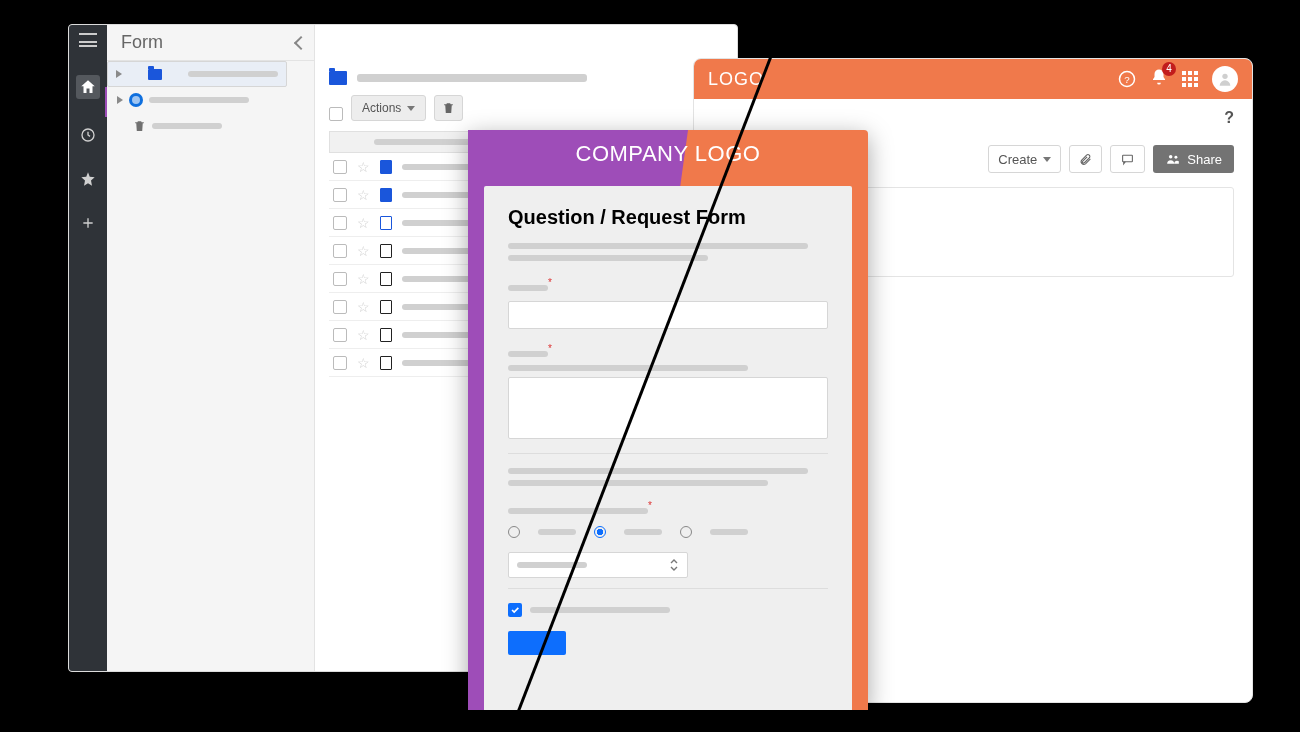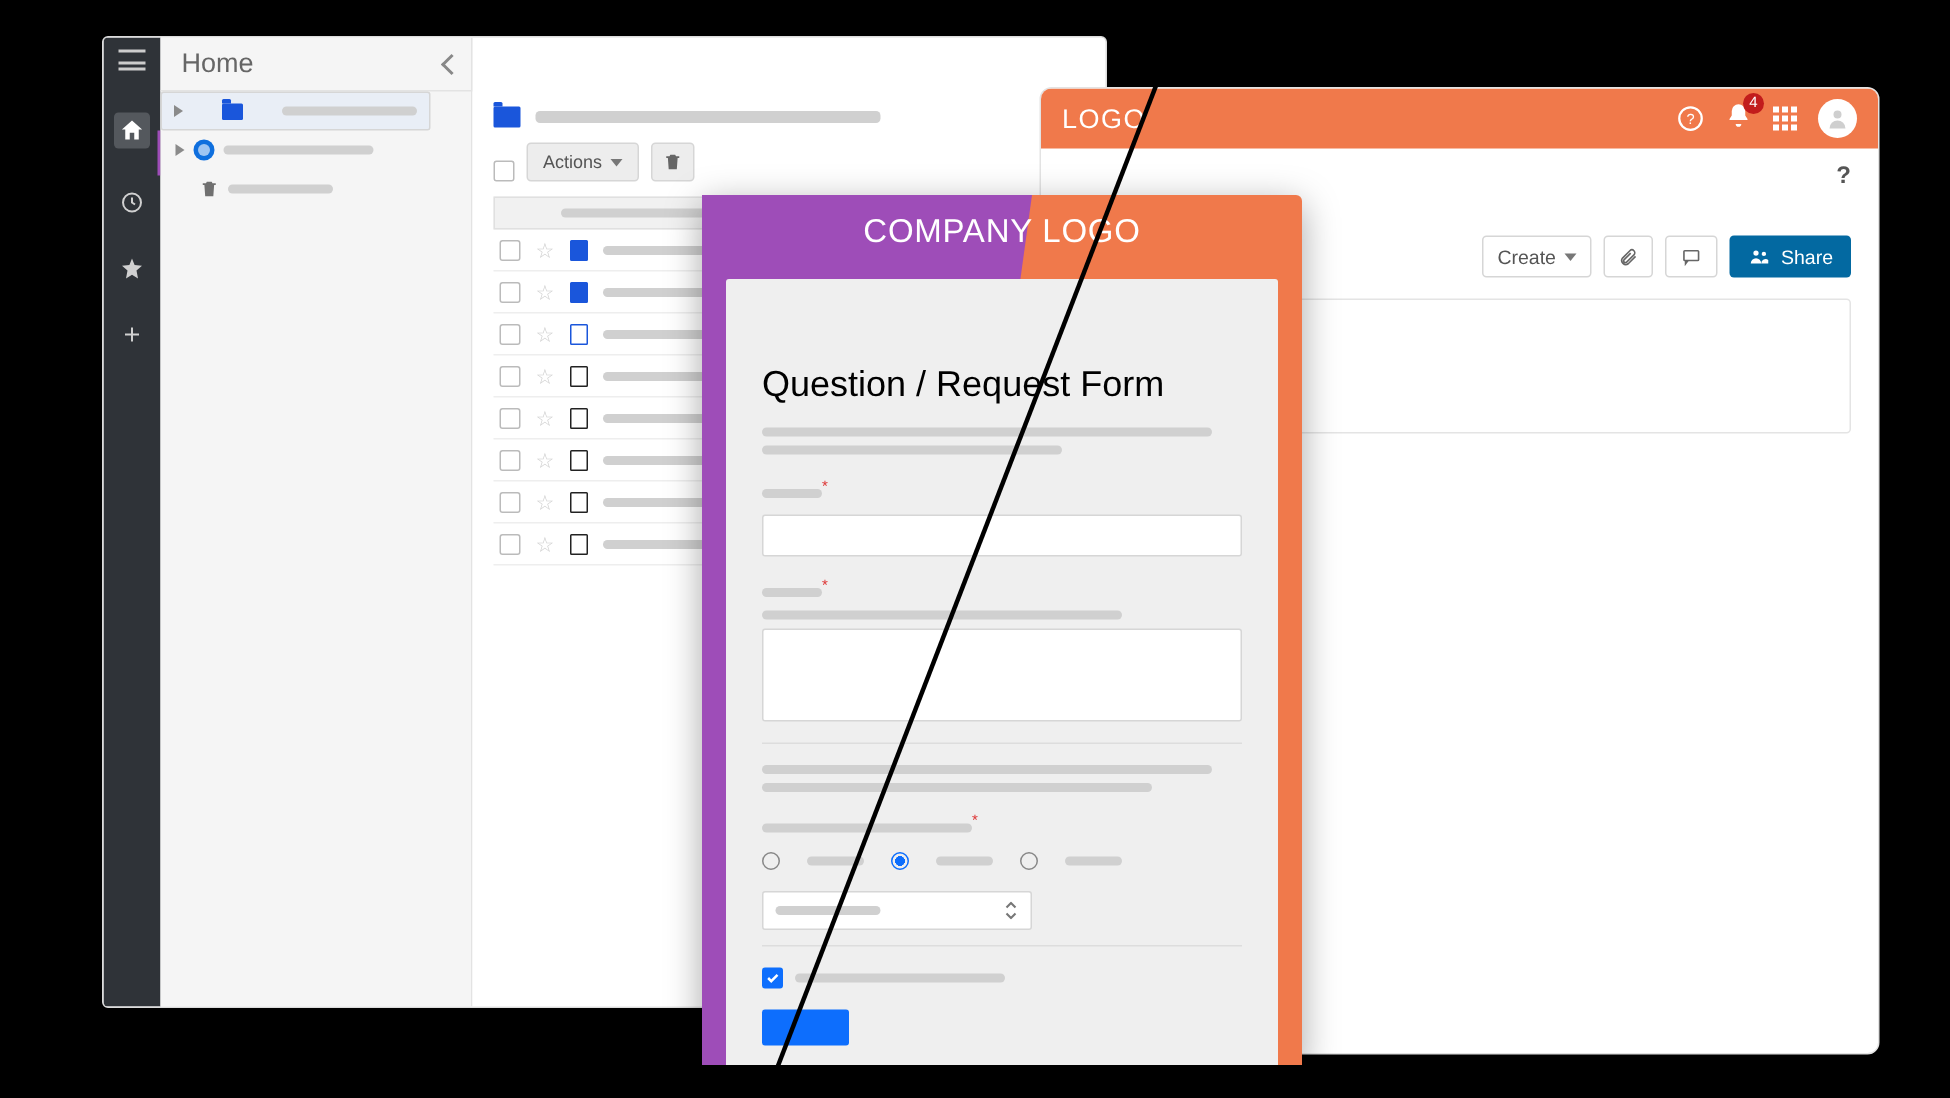--- a/index.html
+++ b/index.html
@@ -51,33 +51,33 @@
   .right-top .brand2{font-size:18px;letter-spacing:1px;}
   .right-top .ricons{margin-left:auto;display:flex;align-items:center;gap:14px;}
   .bell{position:relative;}
   .badge{position:absolute;top:-6px;right:-8px;background:#c21c1c;color:#fff;border-radius:8px;font-size:10px;padding:0 4px;line-height:14px;min-width:14px;text-align:center;}
   .grid-ico{width:16px;height:16px;display:grid;grid-template-columns:repeat(3,4px);grid-template-rows:repeat(3,4px);gap:2px;}
   .grid-ico i{background:#fff;}
   .avatar{width:26px;height:26px;border-radius:50%;background:#fff;display:flex;align-items:center;justify-content:center;}
   .avatar svg{width:16px;height:16px;color:#cfcfcf;}
   .right-body{padding:16px 18px;position:relative;height:calc(100% - 40px);}
   .qmark{position:absolute;right:18px;top:10px;color:#555;font-weight:bold;}
-  .rb-row{display:flex;align-items:center;gap:8px;margin:34px 0 14px 0;justify-content:flex-end;}
+  .rb-row{display:flex;align-items:center;gap:8px;margin:22px 0 14px 0;justify-content:flex-end;}
   .btn-w{height:28px;border:1px solid #d6d6d6;border-radius:3px;background:#fff;display:inline-flex;align-items:center;justify-content:center;padding:0 9px;font-size:13px;color:#555;gap:6px;}
-  .btn-b{height:28px;border-radius:3px;background:#0369a1;color:#fff;display:inline-flex;align-items:center;padding:0 12px;font-size:13px;gap:6px;}
+  .btn-b{height:28px;border-radius:3px;background:#737373;color:#fff;display:inline-flex;align-items:center;padding:0 12px;font-size:13px;gap:6px;}
   .card{border:1px solid #e4e4e4;border-radius:3px;padding:10px 12px;}
   .user-ico{width:14px;height:14px;}
   .user-ico path{fill:#0d6efd;}
 
   
   .modal-outer{position:absolute;left:468px;top:130px;width:400px;height:580px;background:#f0794b;border-radius:4px 4px 0 0;box-shadow:0 6px 24px rgba(0,0,0,.35);z-index:5;}
   .modal-outer .half{position:absolute;inset:0;background:#9e4db8;clip-path:polygon(0 0,55% 0,35% 100%,0 100%);}
   .modal-title{position:relative;height:48px;display:flex;align-items:center;justify-content:center;color:#fff;font-size:22px;letter-spacing:.5px;}
   .modal-card{position:absolute;left:16px;right:16px;top:56px;bottom:0;background:#efefef;border-radius:2px 2px 0 0;padding:20px 24px;overflow:hidden;}
-  .modal-card h2{font-size:24px;font-weight:400;margin-bottom:14px;margin-top:37px;}
+  .modal-card h2{font-size:20px;font-weight:700;margin-bottom:14px;}
   .req{color:#d33; font-size:10px; vertical-align:top;}
   .f-input{height:28px;background:#fff;border:1px solid #d6d6d6;border-radius:2px;width:100%;margin:6px 0 14px 0;}
   .f-text{height:62px;}
   .sep{height:1px;background:#ddd;margin:10px 0 14px 0;}
   .radios{display:flex;gap:18px;align-items:center;margin:8px 0 14px 0;}
   .radio{width:12px;height:12px;border:1.5px solid #888;border-radius:50%;display:inline-block;}
   .radio.on{border-color:#0d6efd;background:radial-gradient(circle,#0d6efd 0 45%,transparent 48%);}
   .sel{height:26px;width:180px;background:#fff;border:1px solid #d6d6d6;border-radius:2px;display:flex;align-items:center;justify-content:space-between;padding:0 8px;}
   .chk{width:14px;height:14px;background:#0d6efd;border-radius:2px;display:inline-flex;align-items:center;justify-content:center;}
   .chk svg{width:10px;height:10px;color:#fff;}
@@ -113,21 +113,21 @@
       <span class="rail-ico">
         <svg viewBox="0 0 24 24" fill="currentColor">
             <path d="M11 5h2v6h6v2h-6v6h-2v-6H5v-2h6z"></path>
           </svg>
       </span>
     </div>
     <span class="rail-sel"></span>
 
     <div class="left-nav">
       <div class="left-nav-head">
-        <span>Home</span>
+        <span>Form</span>
         <span class="chev"></span>
       </div>
       <div class="tv-row sel">
         <span class="tv-tri"></span>
         <span class="folder-ico"></span>
         <span class="ph ph6" style="width:90px"></span>
       </div>
       <div class="tv-row">
         <span class="tv-tri"></span>
         <span class="people-ico"></span>

